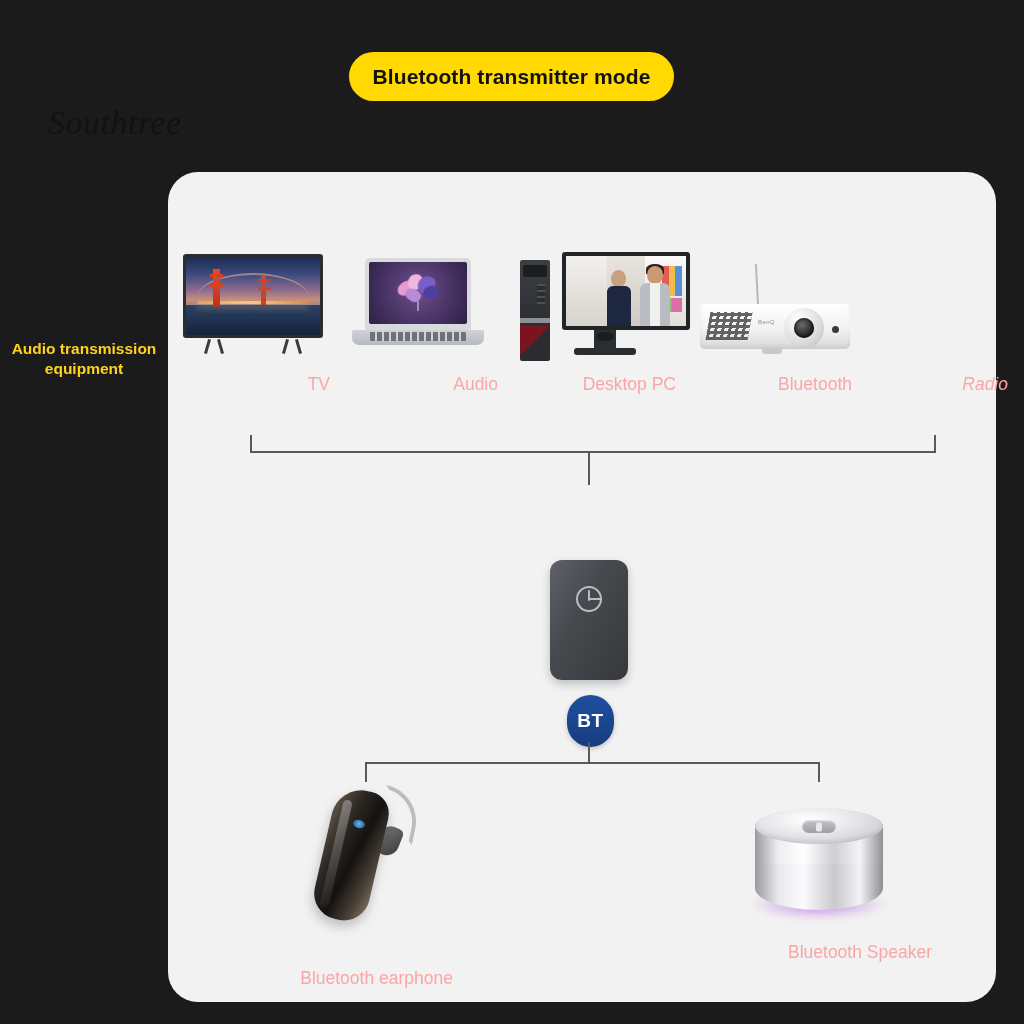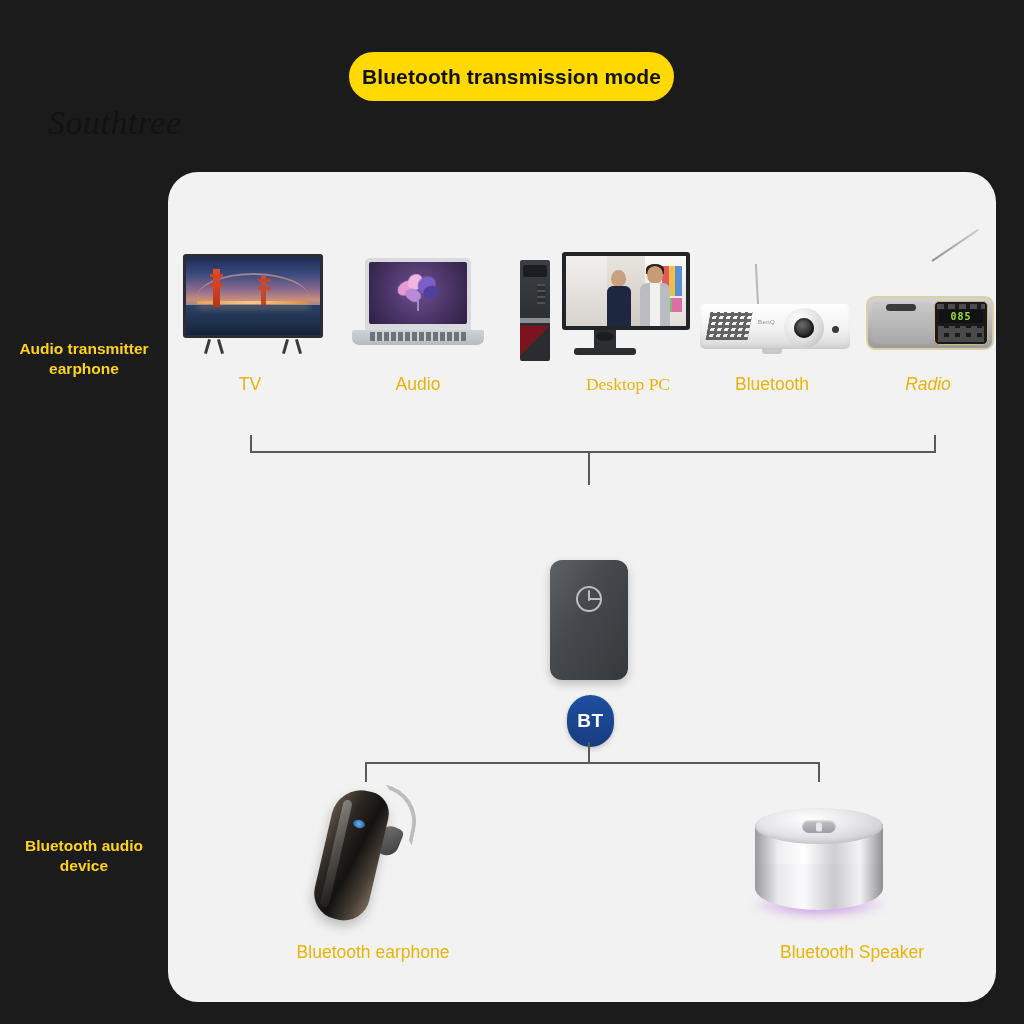--- a/index.html
+++ b/index.html
@@ -76,23 +76,23 @@
   .dev {
     position: absolute;
     bottom: 0;
     display: flex;
     align-items: flex-end;
     justify-content: center;
   }
 
   .devlabel {
     position: absolute;
-    text-align: center;
+    text-align: right;
     font-size: 17.5px;
-    color: #eab308;
+    color: #fca5a5;
     top: 374px;
     width: 160px;
   }
 
   
   .tv { width: 140px; height: 100px; }
   .tv-screen {
     position: absolute; left: 0; top: 0;
     width: 140px; height: 84px;
     border: 3px solid #2a2e33;
@@ -499,26 +499,25 @@
     content:''; position:absolute; left: 50%; top: 50%;
     transform: translate(-50%,-50%);
     width: 6px; height: 9px; background:#e8e8ec; border-radius: 2px;
   }
 </style>
 </head>
 <body>
 
 <div id="stage">
 
-  <div class="title-pill">Bluetooth transmission mode</div>
+  <div class="title-pill">Bluetooth transmitter mode</div>
 
   <div class="brand">Southtree</div>
 
-  <div class="side-label" id="label-transmitter">Audio transmitter earphone</div>
-  <div class="side-label" id="label-btdevice">Bluetooth audio device</div>
+  <div class="side-label" id="label-transmitter">Audio transmission equipment</div>
 
   <div class="card"></div>
 
   <div class="dev tv" style="left:183px; top:254px; position:absolute; width:140px; height:100px;">
     <div class="tv-screen">
       <div class="tv-water"></div>
       <div class="tv-cable"></div>
       <div class="tv-bridge-deck"></div>
       <div class="tv-tower t1"></div>
       <div class="tv-tower t2"></div>
@@ -569,44 +568,34 @@
           <div class="hair"></div>
             <div class="head"></div>
             <div class="body"></div>
             <div class="shirt"></div>
         </div>
       </div>
     </div>
     <div class="pc-neck"></div>
     <div class="pc-foot"></div>
   </div>
-  <div class="devlabel" style="left:548px;font-family:Liberation Serif, serif;">Desktop PC</div>
+  <div class="devlabel" style="left:516px;">Desktop PC</div>
 
   <div class="proj" style="position:absolute; left:700px; top:264px; width:150px; height:95px;">
     <div class="pj-ant"></div>
     <div class="pj-body"></div>
     <div class="pj-vent"></div>
     <div class="pj-logo">BenQ</div>
     <div class="pj-lensring"></div>
     <div class="pj-lens"></div>
     <div class="pj-ir"></div>
     <div class="pj-feet"></div>
   </div>
   <div class="devlabel" style="left:692px;">Bluetooth</div>
 
-  <div class="radio" style="position:absolute; left:866px; top:258px; width:128px; height:100px;">
-    <div class="rd-ant"></div>
-    <div class="rd-body"></div>
-    <div class="rd-grille"></div>
-    <div class="rd-slot"></div>
-    <div class="rd-panel"></div>
-    <div class="rd-btnrow"></div>
-    <div class="rd-display">085</div>
-    <div class="rd-keys"></div>
-  </div>
   <div class="devlabel" style="left:848px;font-style:italic;">Radio</div>
 
   <div class="bracket" id="bracket-top"></div>
   <div id="stem-top"></div>
 
   <div class="adapter">
     <div class="adapter-btn"></div>
   </div>
 
   <div class="bt-badge">BT</div>
@@ -614,21 +603,21 @@
   <div id="stem-bottom"></div>
   <div class="bracket" id="bracket-bottom"></div>
 
   <div class="earphone">
     <div class="ep-hook"></div>
     <div class="ep-tip"></div>
     <div class="ep-body"></div>
     <div class="ep-shine"></div>
     <div class="ep-led"></div>
   </div>
-  <div class="devlabel" style="left:293px; top:942px; width:160px;">Bluetooth earphone</div>
+  <div class="devlabel" style="left:293px; top:968px; width:160px;">Bluetooth earphone</div>
 
   <div class="speaker">
     <div class="sp-glow"></div>
     <div class="sp-lower"></div>
     <div class="sp-groove"></div>
     <div class="sp-upper"></div>
     <div class="sp-top"></div>
     <div class="sp-knob"></div>
   </div>
   <div class="devlabel" style="left:772px; top:942px; width:160px;">Bluetooth Speaker</div>

